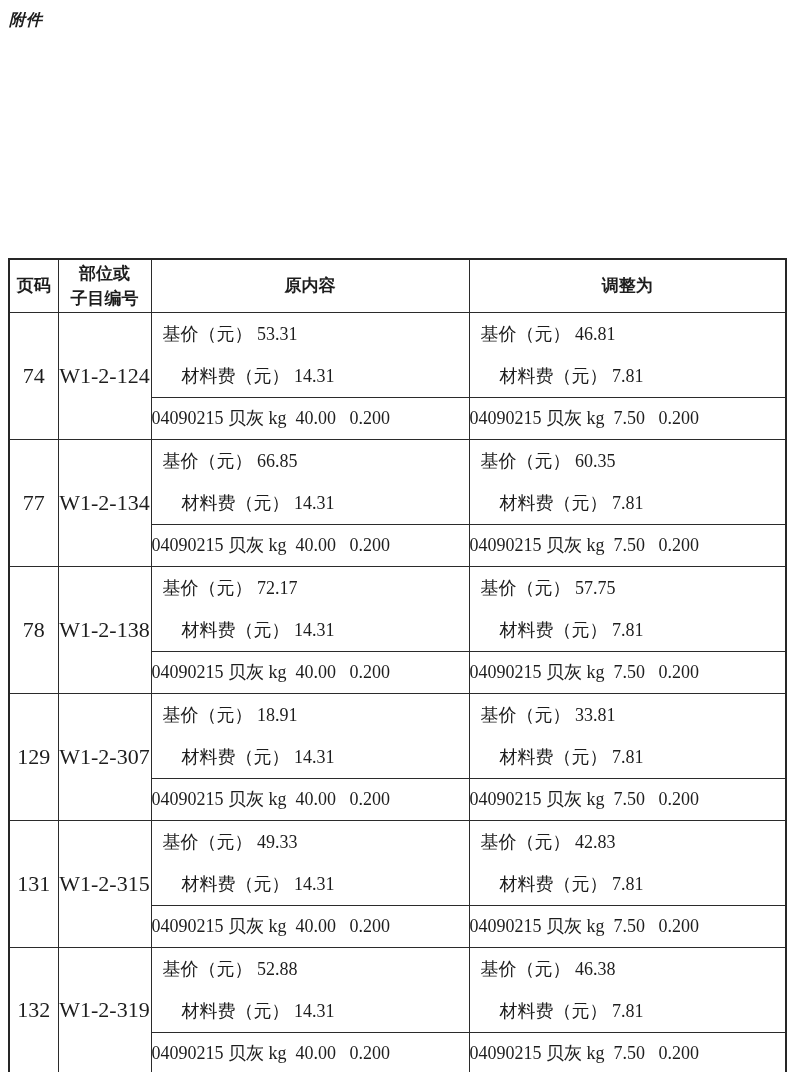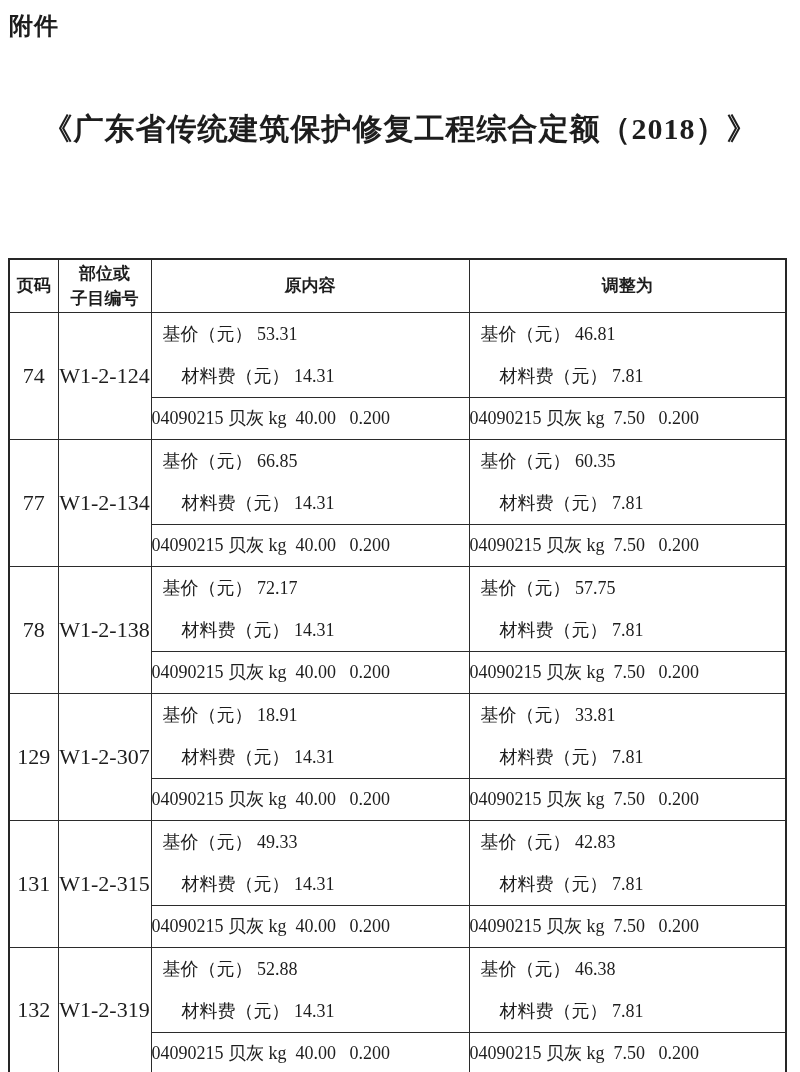--- a/index.html
+++ b/index.html
@@ -14,22 +14,23 @@
     overflow: hidden;
     font-family: "Liberation Serif", "DejaVu Serif", serif;
     color: #1d1d1d;
   }
   .attachment {
     position: absolute;
     top: 10px;
     left: 9px;
     font-family: "Liberation Sans", "DejaVu Sans", sans-serif;
     font-weight: 700;
-    font-size: 24px;
+    font-size: 16px;
     letter-spacing: 1px;
+    font-style: italic;
   }
   .doc-title {
     position: absolute;
     top: 103px;
     left: 0;
     width: 100%;
     text-align: center;
     font-weight: 700;
     font-size: 30px;
     line-height: 51px;
@@ -84,21 +85,20 @@
     white-space: pre;
     vertical-align: middle;
   }
 </style>
 </head>
 <body>
 
 <div class="attachment">附件</div>
 
 <div class="doc-title">
-  <div>《广东省传统建筑保护修复工程综合定额（2018）》</div>
 </div>
 
 <table class="quota-table">
   <colgroup>
     <col style="width:49px">
     <col style="width:93px">
     <col style="width:318px">
     <col style="width:317px">
   </colgroup>
   <tbody>

